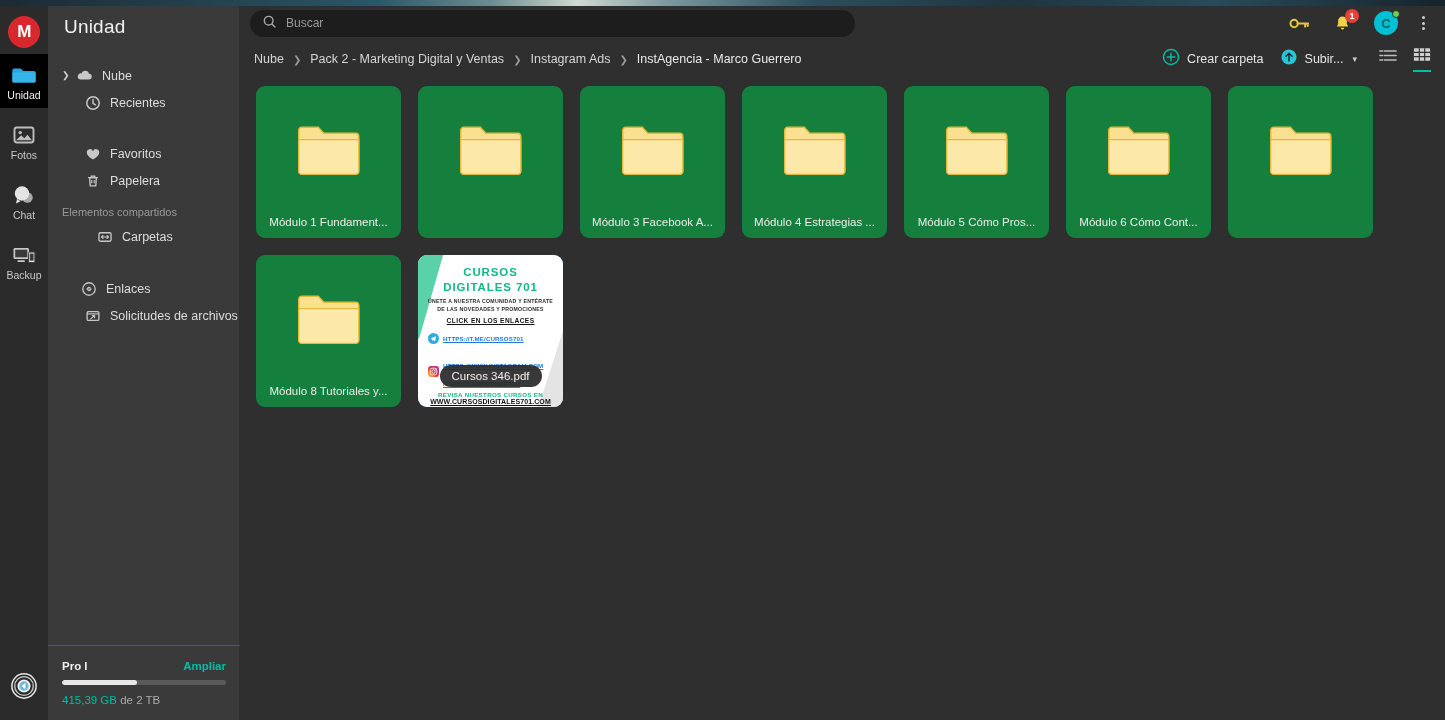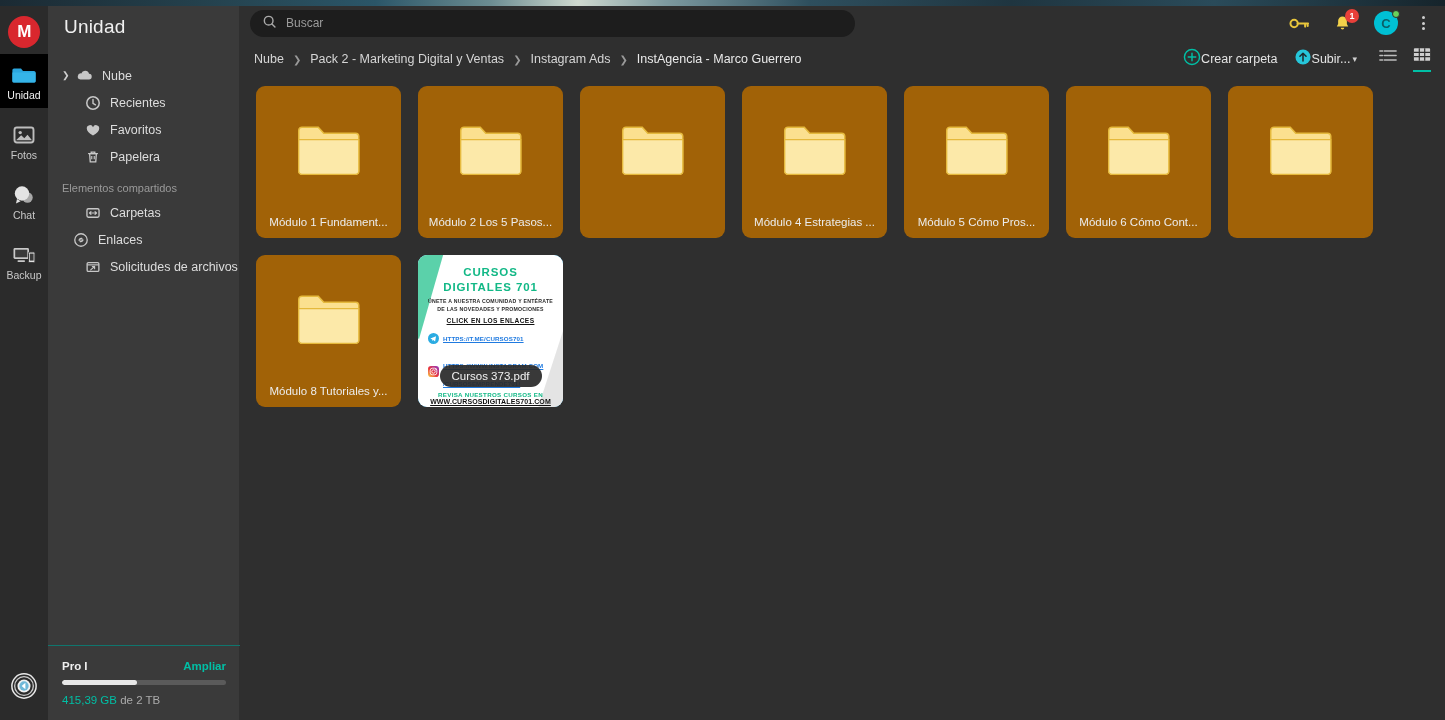--- a/index.html
+++ b/index.html
@@ -125,33 +125,33 @@
 
   
   .crumbrow {
     height:26px; display:flex; align-items:center; padding:0 14px 0 14px;
   }
   .crumbs { display:flex; align-items:center; gap:9px; }
   .crumb { color:#d6d6d6; font-size:12.5px; cursor:pointer; white-space:nowrap; }
   .crumb.last { color:#eaeaea; }
   .crumb-sep { color:#9a9a9a; font-size:10px; }
   .actions { margin-left:auto; display:flex; align-items:center; gap:16px; }
-  .act { display:flex; align-items:center; cursor:pointer; }
+  .act { display:flex; align-items:center; gap:7px; cursor:pointer; }
   .act-label { color:#e4e4e4; font-size:12.5px; }
   .chev { color:#cfcfcf; font-size:9px; margin-left:2px; }
   .viewtoggle { display:flex; align-items:center; gap:16px; margin-left:6px; }
   .vt { cursor:pointer; padding-bottom:4px; }
   .vt.active { border-bottom:2px solid #00bfa5; }
 
   
   .grid {
     padding:14px 14px 0 16px; display:flex; flex-wrap:wrap; gap:17px 17px;
   }
   .tile {
-    width:145px; height:152px; background:#a16207; border-radius:9px;
+    width:145px; height:152px; background:#15803d; border-radius:9px;
     display:flex; flex-direction:column; align-items:center;
     position:relative; cursor:pointer; overflow:hidden;
   }
   .tile-icon { margin-top:38px; }
   .tile-name {
     position:absolute; bottom:0; left:0; right:0; height:32px;
     display:flex; align-items:center; justify-content:center;
     color:#ececec; font-size:11.5px; padding:0 8px;
     white-space:nowrap; overflow:hidden;
   }
@@ -288,21 +288,21 @@
       <div class="sb-item" style="padding-left:36px;">
         <span class="sb-ico">
           <svg viewBox="0 0 18 18" width="16" height="16">
             <circle cx="9" cy="9" r="7" fill="none" stroke="#c7c7c7" stroke-width="1.7"></circle>
             <path d="M9 5v4.3l2.8 1.7" fill="none" stroke="#c7c7c7" stroke-width="1.6" stroke-linecap="round"></path>
           </svg>
         </span>
         <span class="sb-label">Recientes</span>
       </div>
 
-      <div class="sb-item" style="padding-left:36px;">
+      <div class="sb-item" style="padding-left:36px;margin-top:24px;">
         <span class="sb-ico">
           <svg viewBox="0 0 18 18" width="16" height="16">
             <path d="M9 15.2C4.2 12 2 9.9 2 7.2a3.6 3.6 0 0 1 7-1.3A3.6 3.6 0 0 1 16 7.2c0 2.7-2.2 4.8-7 8z" fill="#c7c7c7"></path>
           </svg>
         </span>
         <span class="sb-label">Favoritos</span>
       </div>
 
       <div class="sb-item" style="padding-left:36px;">
         <span class="sb-ico">
@@ -310,31 +310,31 @@
             <path d="M4 5.2h10M7 5.2V3.6h4v1.6" fill="none" stroke="#c7c7c7" stroke-width="1.5" stroke-linecap="round"></path>
             <path d="M5.2 5.2h7.6l-.7 9.2H5.9z" fill="none" stroke="#c7c7c7" stroke-width="1.5"></path>
             <path d="M7.6 7.8v3.8M10.4 7.8v3.8" stroke="#c7c7c7" stroke-width="1.3"></path>
           </svg>
         </span>
         <span class="sb-label">Papelera</span>
       </div>
 
       <div class="sb-section">Elementos compartidos</div>
 
-      <div class="sb-item" style="padding-left:36px;">
+      <div class="sb-item" style="padding-left:48px;">
         <span class="sb-ico">
           <svg viewBox="0 0 18 18" width="16" height="16">
             <rect x="2.2" y="4.2" width="13.6" height="9.6" rx="1.6" fill="none" stroke="#c7c7c7" stroke-width="1.5"></rect>
             <path d="M5 9h8M5 9l1.7-1.6M5 9l1.7 1.6M13 9l-1.7-1.6M13 9l-1.7 1.6" stroke="#c7c7c7" stroke-width="1.3" fill="none" stroke-linecap="round"></path>
           </svg>
         </span>
         <span class="sb-label">Carpetas</span>
       </div>
 
-      <div class="sb-item" style="padding-left:24px;">
+      <div class="sb-item" style="padding-left:32px;margin-top:25px;">
         <span class="sb-ico">
           <svg viewBox="0 0 18 18" width="16" height="16">
             <circle cx="9" cy="9" r="7" fill="none" stroke="#c7c7c7" stroke-width="1.5"></circle>
             <path d="M7.3 9a1.8 1.8 0 0 1 1.8-1.8h.9M10.7 9a1.8 1.8 0 0 1-1.8 1.8h-.9" fill="none" stroke="#c7c7c7" stroke-width="1.4" stroke-linecap="round"></path>
             <path d="M6.6 9h4.8" stroke="#c7c7c7" stroke-width="1.4" stroke-linecap="round"></path>
           </svg>
         </span>
         <span class="sb-label">Enlaces</span>
       </div>
 
@@ -461,27 +461,27 @@
               <path d="M3 6.5A3.5 3.5 0 0 1 6.5 3h17.8l6 6.6H65A3.5 3.5 0 0 1 68.5 13v38A3.5 3.5 0 0 1 65 54.5H6.5A3.5 3.5 0 0 1 3 51z" fill="#fbe08f" stroke="#e5b93c" stroke-width="1.6"></path>
               <path d="M3 16.5h65.5V51a3.5 3.5 0 0 1-3.5 3.5H6.5A3.5 3.5 0 0 1 3 51z" fill="#fce9a9" stroke="#e5b93c" stroke-width="1.3"></path>
             </svg></div>
           <div class="tile-name">Módulo 1 Fundament...</div>
         </div>
         <div class="tile">
           <div class="tile-icon"><svg viewBox="0 0 72 58" width="66" height="54">
               <path d="M3 6.5A3.5 3.5 0 0 1 6.5 3h17.8l6 6.6H65A3.5 3.5 0 0 1 68.5 13v38A3.5 3.5 0 0 1 65 54.5H6.5A3.5 3.5 0 0 1 3 51z" fill="#fbe08f" stroke="#e5b93c" stroke-width="1.6"></path>
               <path d="M3 16.5h65.5V51a3.5 3.5 0 0 1-3.5 3.5H6.5A3.5 3.5 0 0 1 3 51z" fill="#fce9a9" stroke="#e5b93c" stroke-width="1.3"></path>
             </svg></div>
-          <div class="tile-name">Módulo 2 Los 5 Pasos...</div>
-        </div>
-        <div class="tile">
-          <div class="tile-icon"><svg viewBox="0 0 72 58" width="66" height="54">
-              <path d="M3 6.5A3.5 3.5 0 0 1 6.5 3h17.8l6 6.6H65A3.5 3.5 0 0 1 68.5 13v38A3.5 3.5 0 0 1 65 54.5H6.5A3.5 3.5 0 0 1 3 51z" fill="#fbe08f" stroke="#e5b93c" stroke-width="1.6"></path>
-              <path d="M3 16.5h65.5V51a3.5 3.5 0 0 1-3.5 3.5H6.5A3.5 3.5 0 0 1 3 51z" fill="#fce9a9" stroke="#e5b93c" stroke-width="1.3"></path>
-            </svg></div>
+        </div>
+        <div class="tile">
+          <div class="tile-icon"><svg viewBox="0 0 72 58" width="66" height="54">
+              <path d="M3 6.5A3.5 3.5 0 0 1 6.5 3h17.8l6 6.6H65A3.5 3.5 0 0 1 68.5 13v38A3.5 3.5 0 0 1 65 54.5H6.5A3.5 3.5 0 0 1 3 51z" fill="#fbe08f" stroke="#e5b93c" stroke-width="1.6"></path>
+              <path d="M3 16.5h65.5V51a3.5 3.5 0 0 1-3.5 3.5H6.5A3.5 3.5 0 0 1 3 51z" fill="#fce9a9" stroke="#e5b93c" stroke-width="1.3"></path>
+            </svg></div>
+          <div class="tile-name">Módulo 3 Facebook A...</div>
         </div>
         <div class="tile">
           <div class="tile-icon"><svg viewBox="0 0 72 58" width="66" height="54">
               <path d="M3 6.5A3.5 3.5 0 0 1 6.5 3h17.8l6 6.6H65A3.5 3.5 0 0 1 68.5 13v38A3.5 3.5 0 0 1 65 54.5H6.5A3.5 3.5 0 0 1 3 51z" fill="#fbe08f" stroke="#e5b93c" stroke-width="1.6"></path>
               <path d="M3 16.5h65.5V51a3.5 3.5 0 0 1-3.5 3.5H6.5A3.5 3.5 0 0 1 3 51z" fill="#fce9a9" stroke="#e5b93c" stroke-width="1.3"></path>
             </svg></div>
           <div class="tile-name">Módulo 4 Estrategias ...</div>
         </div>
         <div class="tile">
           <div class="tile-icon"><svg viewBox="0 0 72 58" width="66" height="54">
@@ -542,18 +542,18 @@
                     <circle cx="11.4" cy="4.6" r="0.85" fill="#fff"></circle>
                   </svg></span>
                 <span><span class="pdf-link">HTTPS://WWW.INSTAGRAM.COM</span><br><span class="pdf-link">/CURSOSEMPRENDE701/</span></span>
               </div>
             </div>
             <div class="pdf-bottom">
               <div class="pdf-b1">REVISA NUESTROS CURSOS EN</div>
               <div class="pdf-b2">WWW.CURSOSDIGITALES701.COM</div>
             </div>
           </div>
-          <div class="pdf-pill">Cursos 373.pdf</div>
+          <div class="pdf-pill">Cursos 346.pdf</div>
         </div>
       </div>
 
   </div>
 </div>
 
 </body></html>

